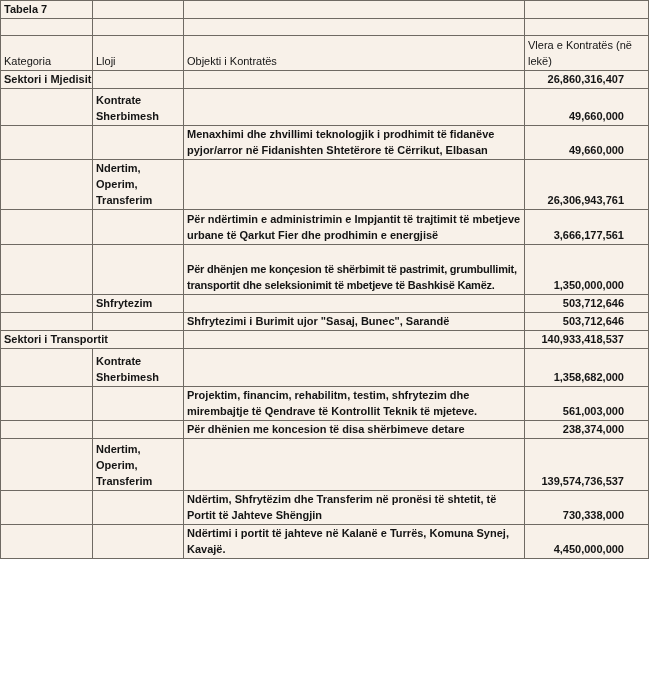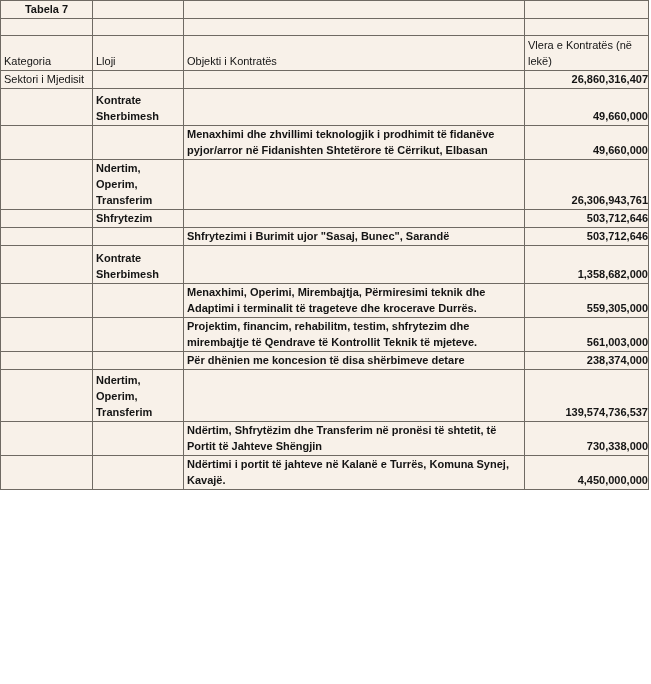--- a/index.html
+++ b/index.html
@@ -11,24 +11,24 @@
     border: 1px solid #6f6a63;
     vertical-align: bottom;
     padding: 0 3px 1px 3px;
     font-size: 11px;
     line-height: 16px;
     color: #141414;
     overflow: visible;
     white-space: normal;
     font-weight: 600;
   }
-  td.num { text-align: right; padding-right: 0; }
-  td.b { font-weight: 700; text-align: center; }
+  td.num { text-align: right; padding-right: 24px; }
+  td.b { font-weight: 700; }
   td.hdr { font-weight: 400; }
-  td.sector { font-weight: 400; white-space: nowrap; }
+  td.sector { font-weight: 700; white-space: nowrap; }
   .tight { letter-spacing: -0.2px; }
 </style>
 </head>
 <body>
 
 <div class="sheet">
 <table>
   <colgroup>
         <col class="c1">
         <col class="c2">
@@ -72,43 +72,54 @@
       <td></td>
       <td>Menaxhimi dhe zhvillimi teknologjik i prodhimit të fidanëve pyjor/arror në Fidanishten Shtetërore të Cërrikut, Elbasan</td>
       <td class="num">49,660,000</td>
     </tr>
     <tr style="height:48px">
       <td></td>
       <td>Ndertim, Operim, Transferim</td>
       <td></td>
       <td class="num">26,306,943,761</td>
     </tr>
+    <tr style="height:35px">
+      <td></td>
+      <td></td>
+      <td>Për ndërtimin e administrimin e Impjantit të trajtimit të mbetjeve urbane të Qarkut Fier dhe prodhimin e energjisë</td>
+      <td class="num">3,666,177,561</td>
+    </tr>
+    <tr style="height:50px">
+      <td></td>
+      <td></td>
+      <td class="tight">Për dhënjen me konçesion të shërbimit të pastrimit, grumbullimit, transportit dhe seleksionimit të mbetjeve të Bashkisë Kamëz.</td>
+      <td class="num">1,350,000,000</td>
+    </tr>
     <tr style="height:18px">
       <td></td>
       <td>Shfrytezim</td>
       <td></td>
       <td class="num">503,712,646</td>
     </tr>
     <tr style="height:16px">
       <td></td>
       <td></td>
       <td>Shfrytezimi i Burimit ujor "Sasaj, Bunec", Sarandë</td>
       <td class="num">503,712,646</td>
     </tr>
+    <tr style="height:18px">
+      <td class="sector" colspan="2">Sektori i Transportit</td>
+      <td></td>
+      <td class="num">140,933,418,537</td>
+    </tr>
     <tr style="height:38px">
       <td></td>
       <td>Kontrate Sherbimesh</td>
       <td></td>
       <td class="num">1,358,682,000</td>
-    </tr>
-    <tr style="height:34px">
-      <td></td>
-      <td></td>
-      <td>Menaxhimi, Operimi, Mirembajtja, Përmiresimi teknik dhe Adaptimi i terminalit të trageteve dhe krocerave Durrës.</td>
-      <td class="num">559,305,000</td>
     </tr>
     <tr style="height:32px">
       <td></td>
       <td></td>
       <td>Projektim, financim, rehabilitm, testim, shfrytezim dhe mirembajtje të Qendrave të Kontrollit Teknik të mjeteve.</td>
       <td class="num">561,003,000</td>
     </tr>
     <tr style="height:18px">
       <td></td>
       <td></td>

